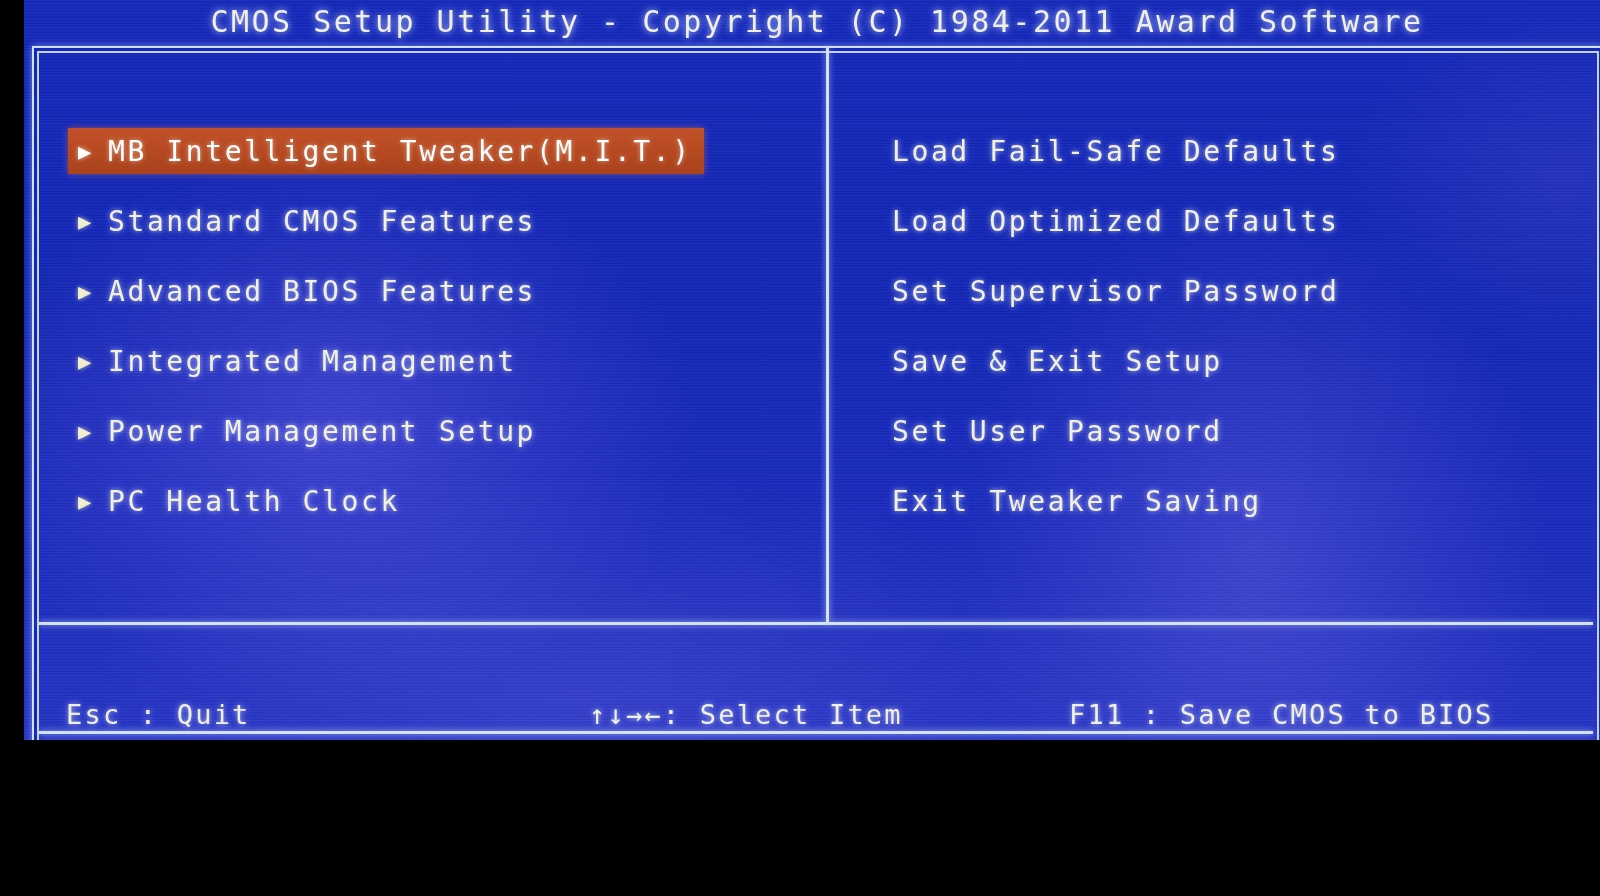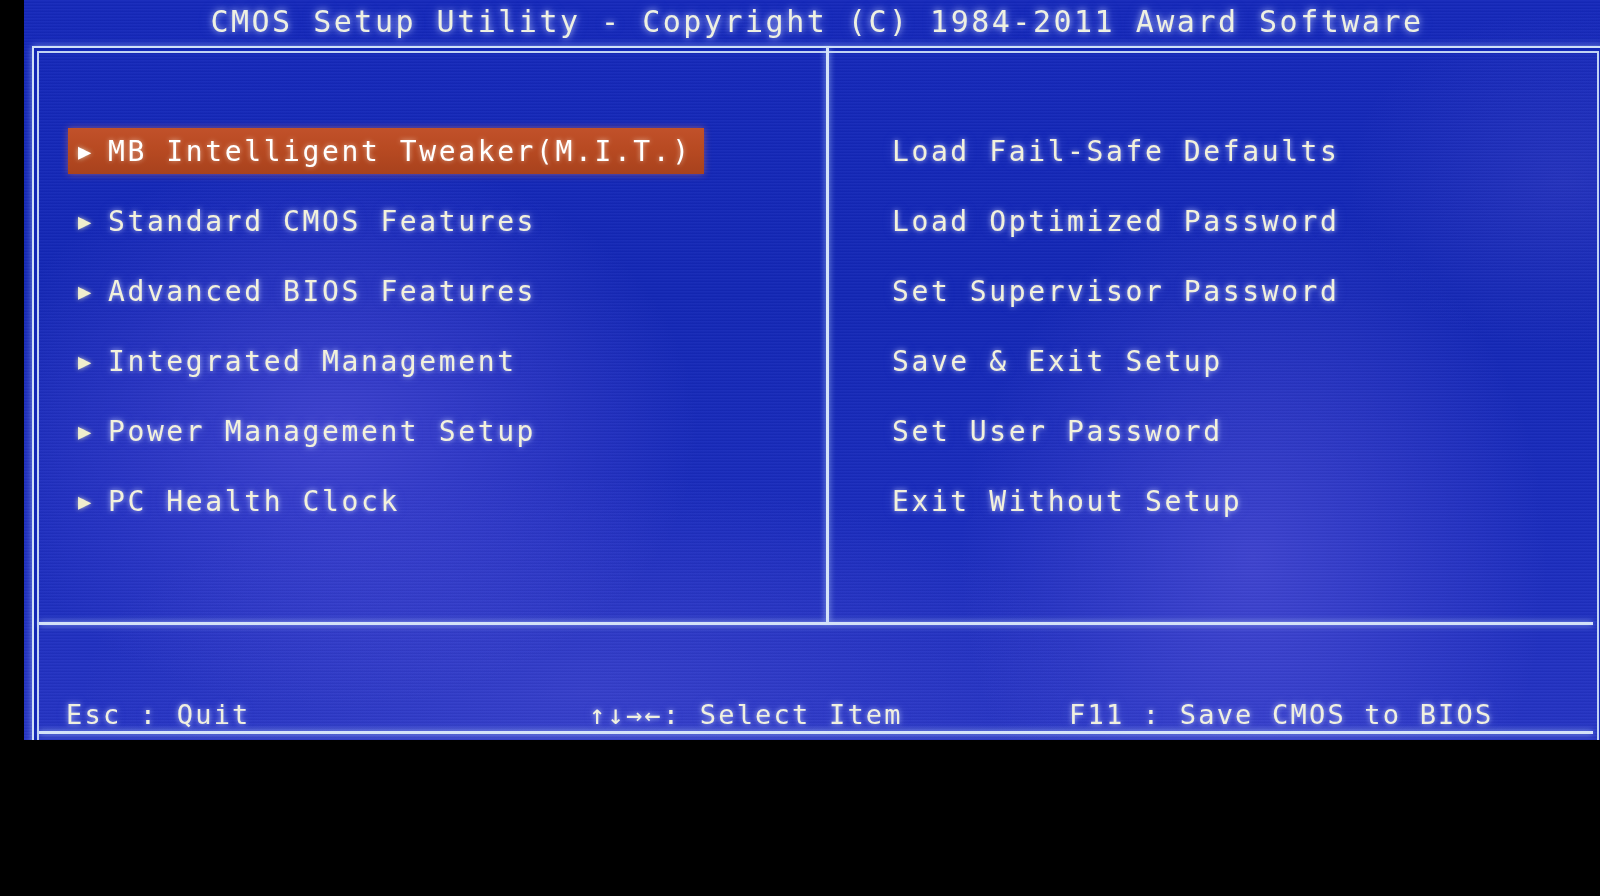--- a/index.html
+++ b/index.html
@@ -227,41 +227,41 @@
 
   <div id="menu-right" class="menu-col">
 
     <div class="menu-item no-arrow">
       <span class="arrow"></span>
       <span>Load Fail-Safe Defaults</span>
     </div>
 
     <div class="menu-item no-arrow">
       <span class="arrow"></span>
-      <span>Load Optimized Password</span>
+      <span>Load Optimized Defaults</span>
     </div>
 
     <div class="menu-item no-arrow">
       <span class="arrow"></span>
       <span>Set Supervisor Password</span>
     </div>
 
     <div class="menu-item no-arrow">
       <span class="arrow"></span>
       <span>Save &amp; Exit Setup</span>
     </div>
 
     <div class="menu-item no-arrow">
       <span class="arrow"></span>
       <span>Set User Password</span>
     </div>
 
     <div class="menu-item no-arrow">
       <span class="arrow"></span>
-      <span>Exit Without Setup</span>
+      <span>Exit Tweaker Saving</span>
     </div>
 
   </div>
 
   <div id="help">
 
     <div class="help-group" id="help-g1">
       <div class="help-line">Esc : Quit</div>
       <div class="help-line">F8  : Q-Flash</div>
     </div>

